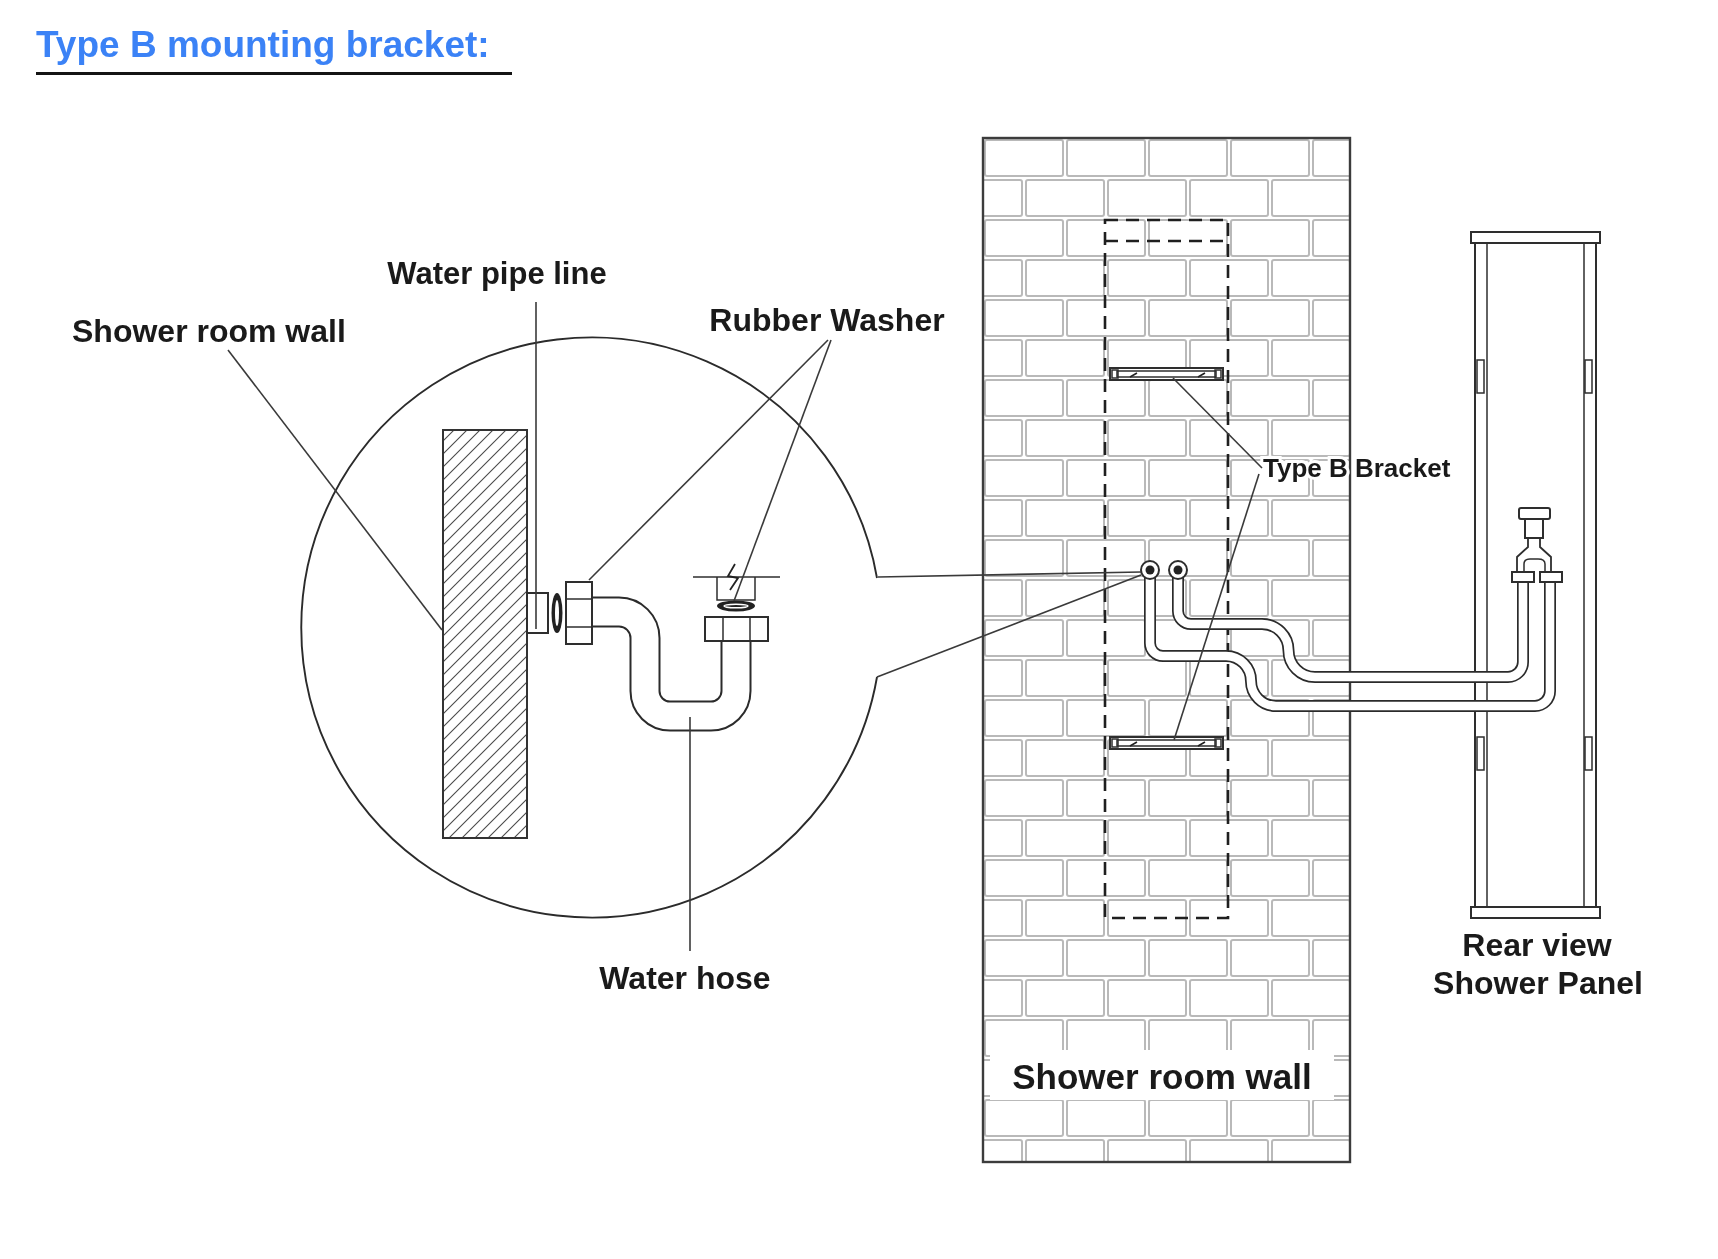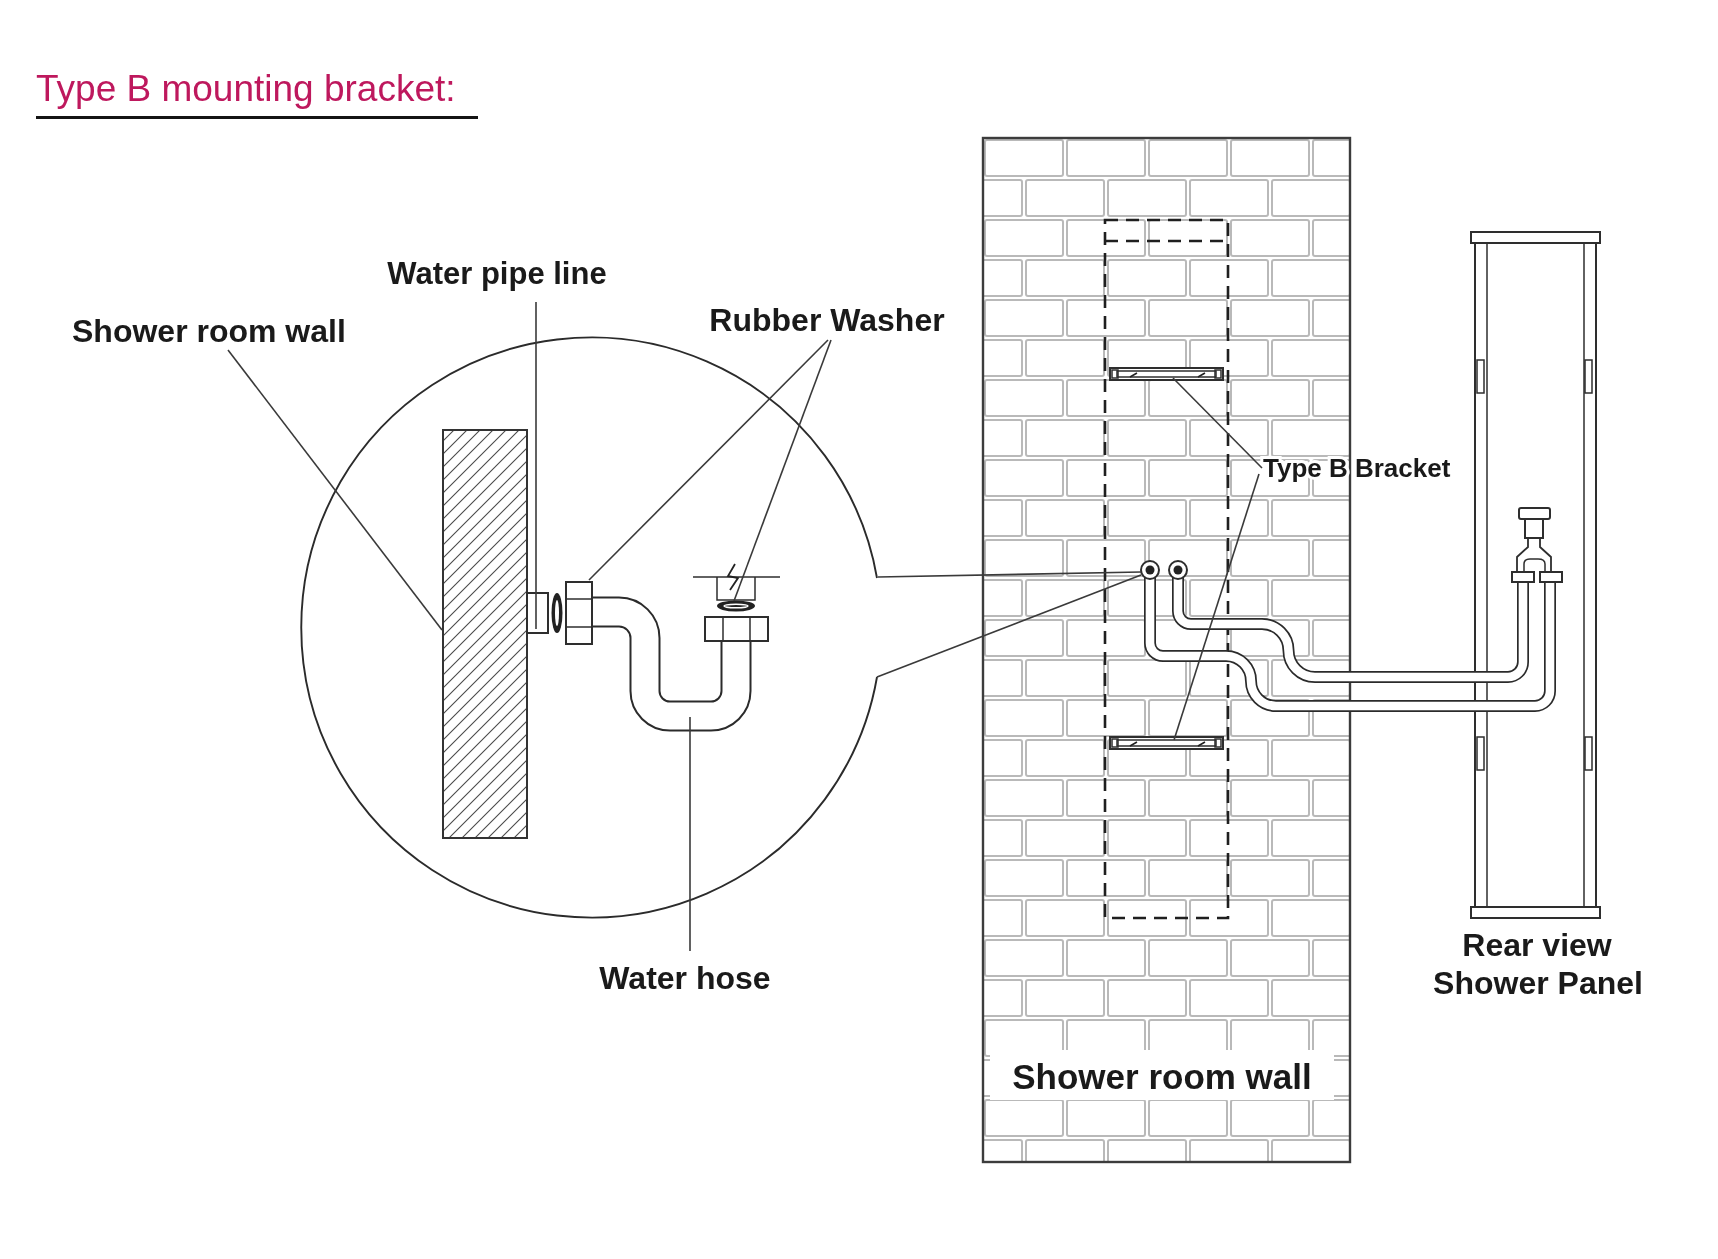--- a/index.html
+++ b/index.html
@@ -1,19 +1,19 @@
 <!DOCTYPE html>
 <html><head>
 <meta charset="utf-8">
 <style>
   html,body{margin:0;padding:0;background:#ffffff;}
   #page{position:relative;width:1718px;height:1259px;background:#ffffff;overflow:hidden;
         font-family:"Liberation Sans", sans-serif;}
-  #title{position:absolute;left:36px;top:24px;font-size:37px;font-weight:normal;color:#be185d;
-         border-bottom:3px solid #141414;padding:0 22px 5px 0;line-height:1.15;margin-top:44px;}
+  #title{position:absolute;left:36px;top:24px;font-size:37px;font-weight:bold;color:#3b82f6;
+         border-bottom:3px solid #141414;padding:0 22px 5px 0;line-height:1.15;}
   svg{position:absolute;left:0;top:0;}
   .thin{fill:none;stroke:#2e2e2e;stroke-width:1.8;}
   .thin15{fill:none;stroke:#2e2e2e;stroke-width:1.5;}
   .leader{fill:none;stroke:#3a3a3a;stroke-width:1.6;}
   .pipe-outer{fill:none;stroke:#2b2b2b;stroke-width:12;}
   .pipe-inner{fill:none;stroke:#ffffff;stroke-width:8.6;}
   .trap-outer{fill:none;stroke:#2b2b2b;stroke-width:31;}
   .trap-inner{fill:none;stroke:#ffffff;stroke-width:27;}
   .whitefill{fill:#ffffff;stroke:#2e2e2e;stroke-width:2;}
   .dash{fill:none;stroke:#1f1f1f;stroke-width:2.6;stroke-dasharray:13 8;}

